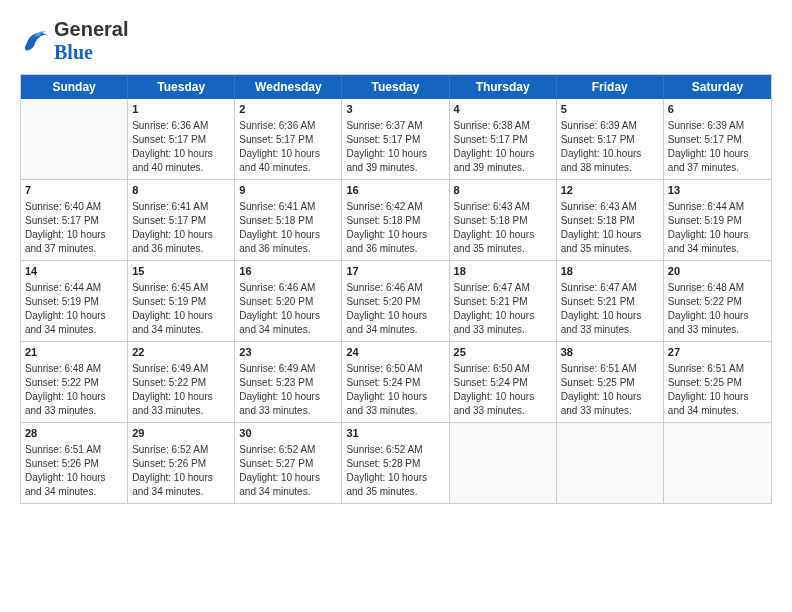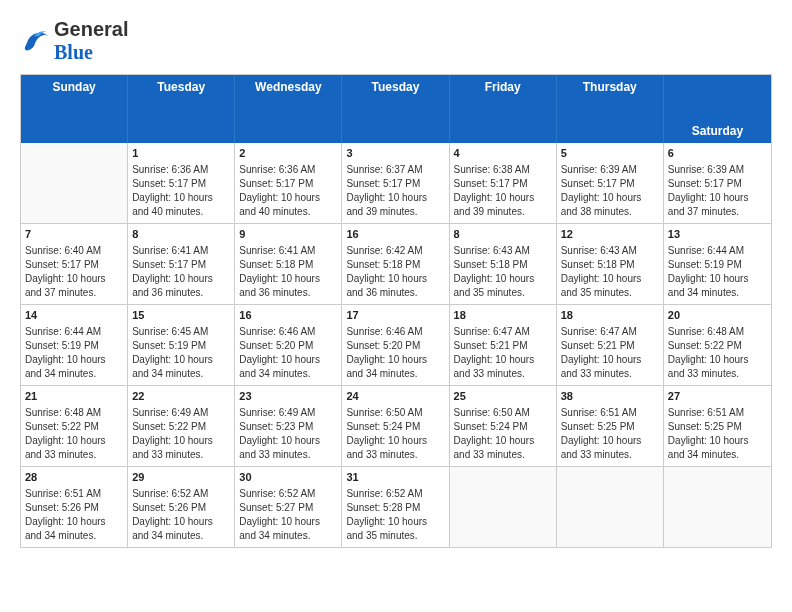--- a/index.html
+++ b/index.html
@@ -63,21 +63,21 @@
       background: #1565c0;
     }
     .cal-header-cell {
       color: #fff;
       font-weight: bold;
       font-size: 12px;
       padding: 5px 4px;
       text-align: center;
       border-right: 1px solid #2979c8;
     }
-    .cal-header-cell:last-child { border-right: none; margin-top: 44px; }
+    .cal-header-cell:last-child { border-right: none; }
     .cal-body {
       flex: 1;
       display: flex;
       flex-direction: column;
     }
     .cal-row {
       display: grid;
       grid-template-columns: repeat(7, 1fr);
       flex: 1;
       border-top: 1px solid #ccc;
@@ -129,22 +129,22 @@
       <h2></h2>
     </div>
   </div>
 
   <div class="calendar">
     <div class="cal-header-row">
     <div class="cal-header-cell">Sunday</div>
         <div class="cal-header-cell">Tuesday</div>
         <div class="cal-header-cell">Wednesday</div>
         <div class="cal-header-cell">Tuesday</div>
+        <div class="cal-header-cell">Thursday</div>
         <div class="cal-header-cell">Friday</div>
-        <div class="cal-header-cell">Thursday</div>
         <div class="cal-header-cell">Saturday</div>
       </div>
     <div class="cal-body">
     <div class="cal-row">
           <div class="cal-cell empty"></div>
           <div class="cal-cell">
             <span class="day-num">1</span>
             <div class="cell-info">Sunrise: 6:36 AM<br>Sunset: 5:17 PM<br>Daylight: 10 hours and 40 minutes.</div>
           </div>
           <div class="cal-cell">

